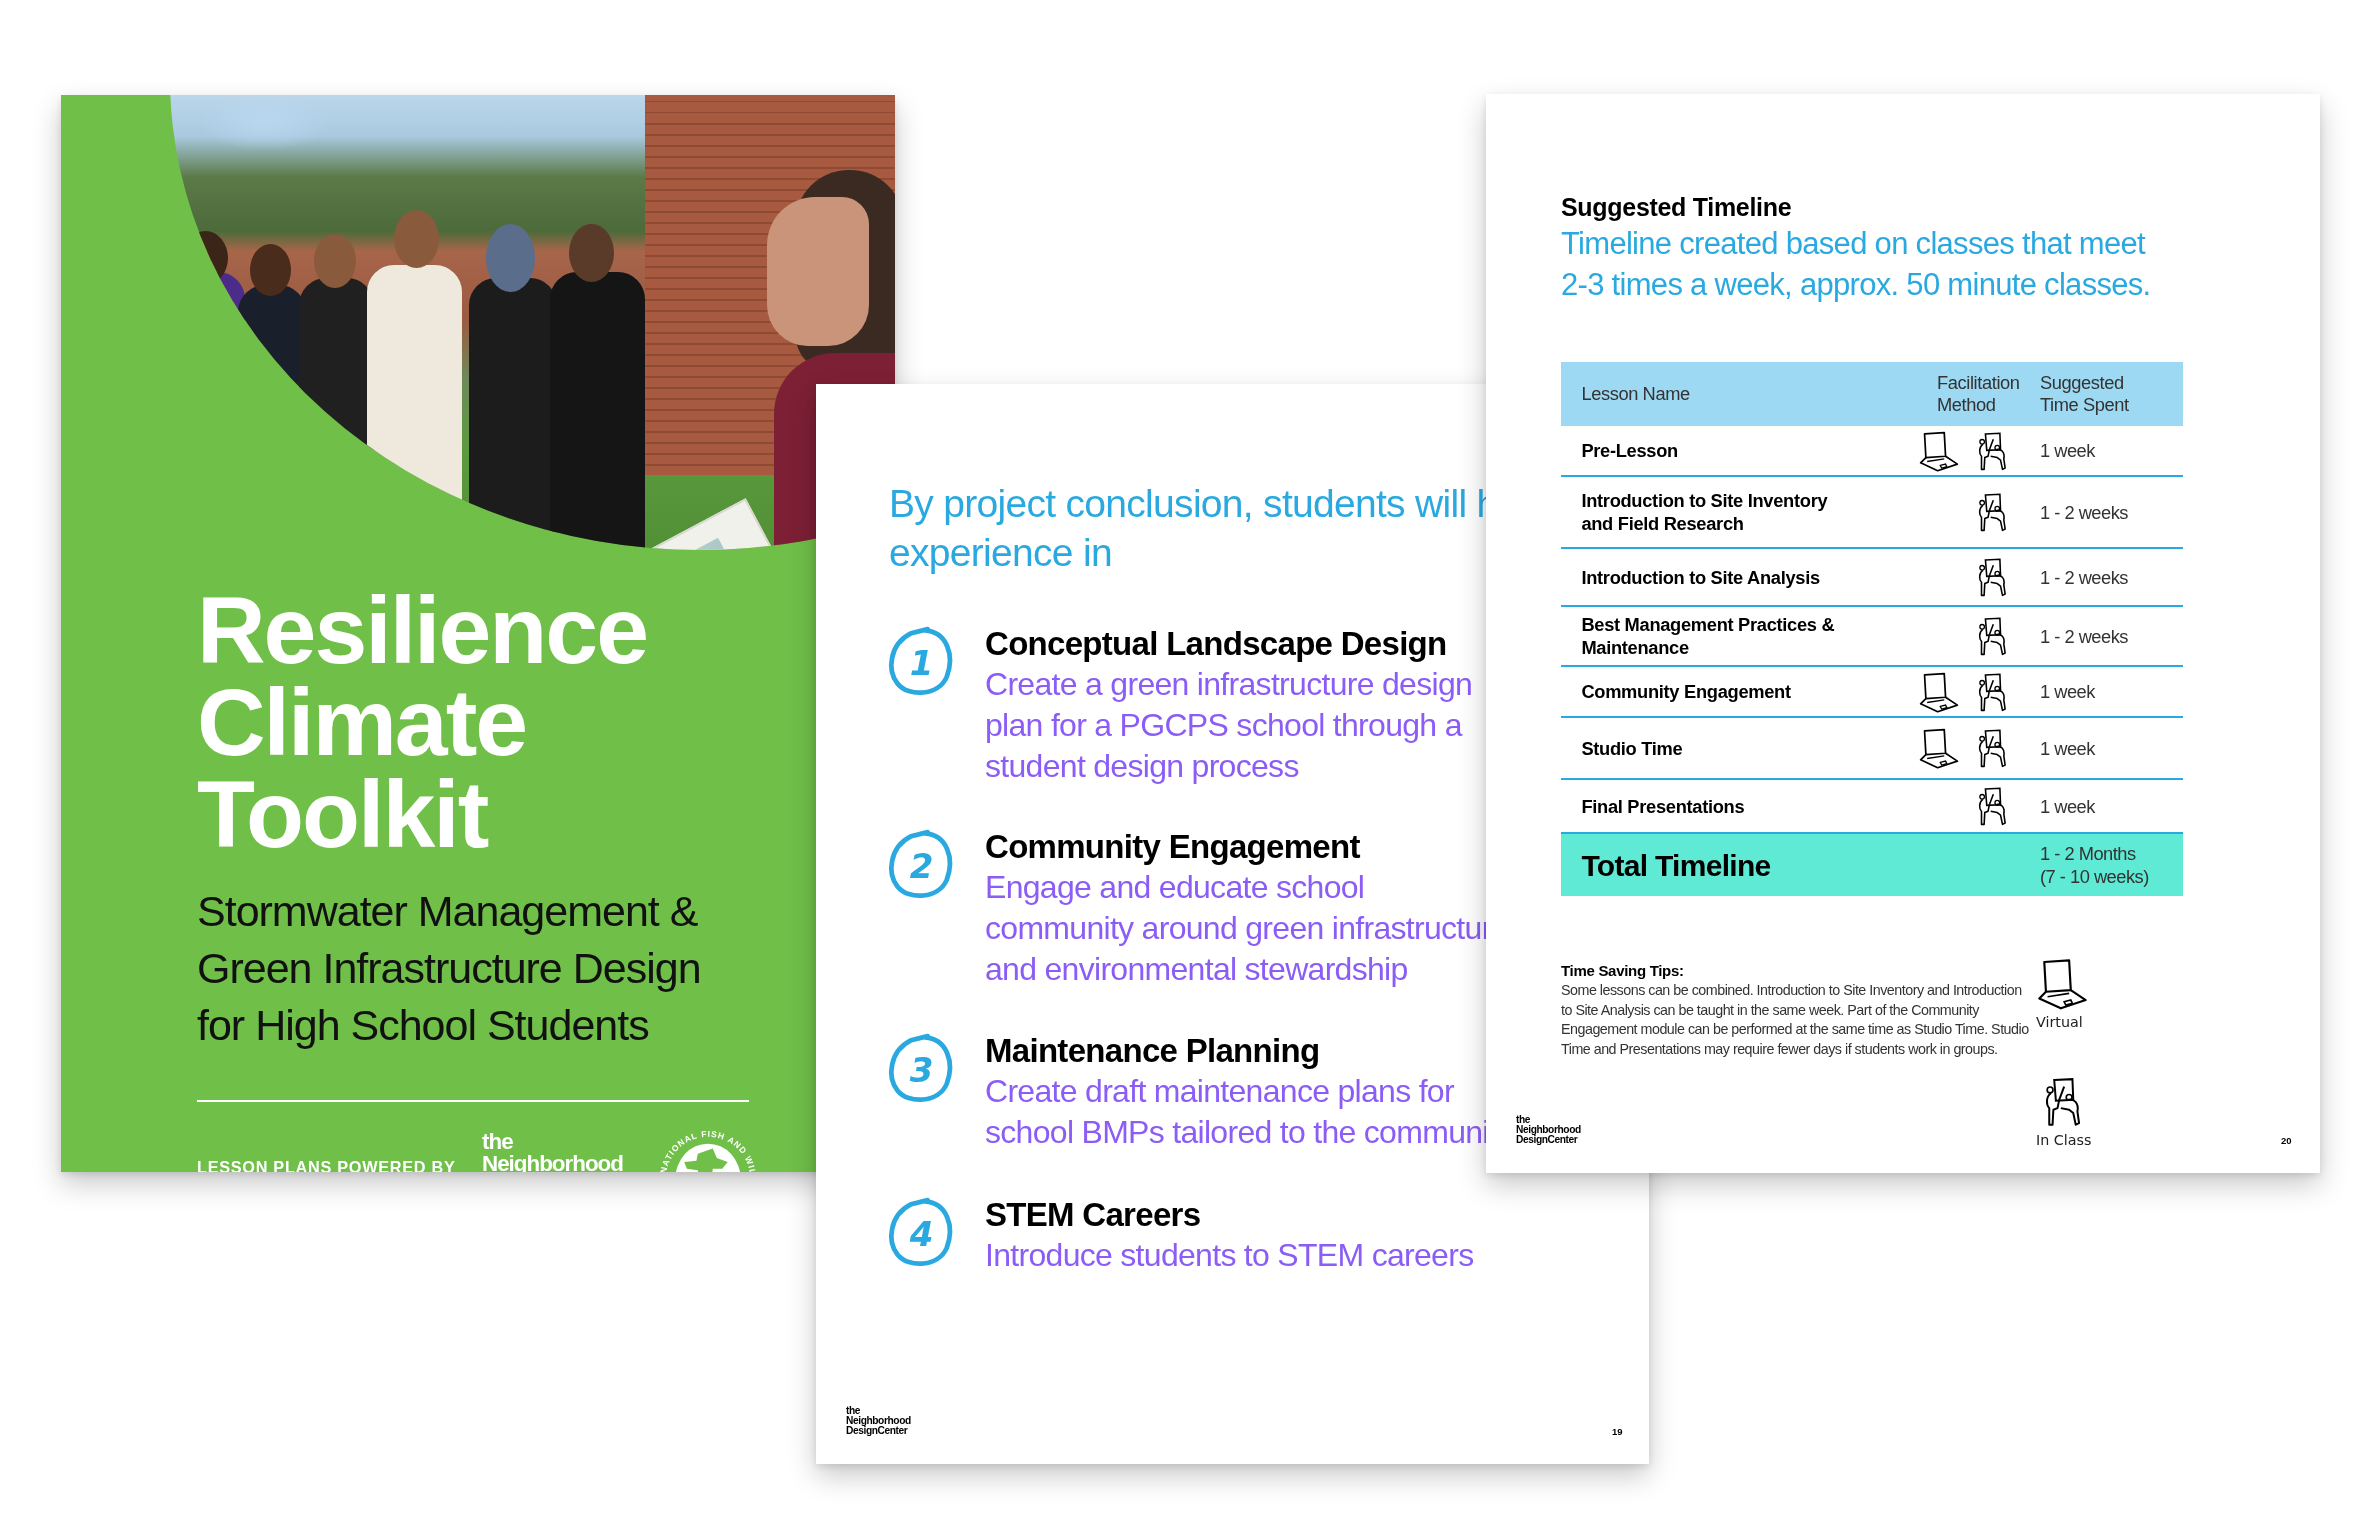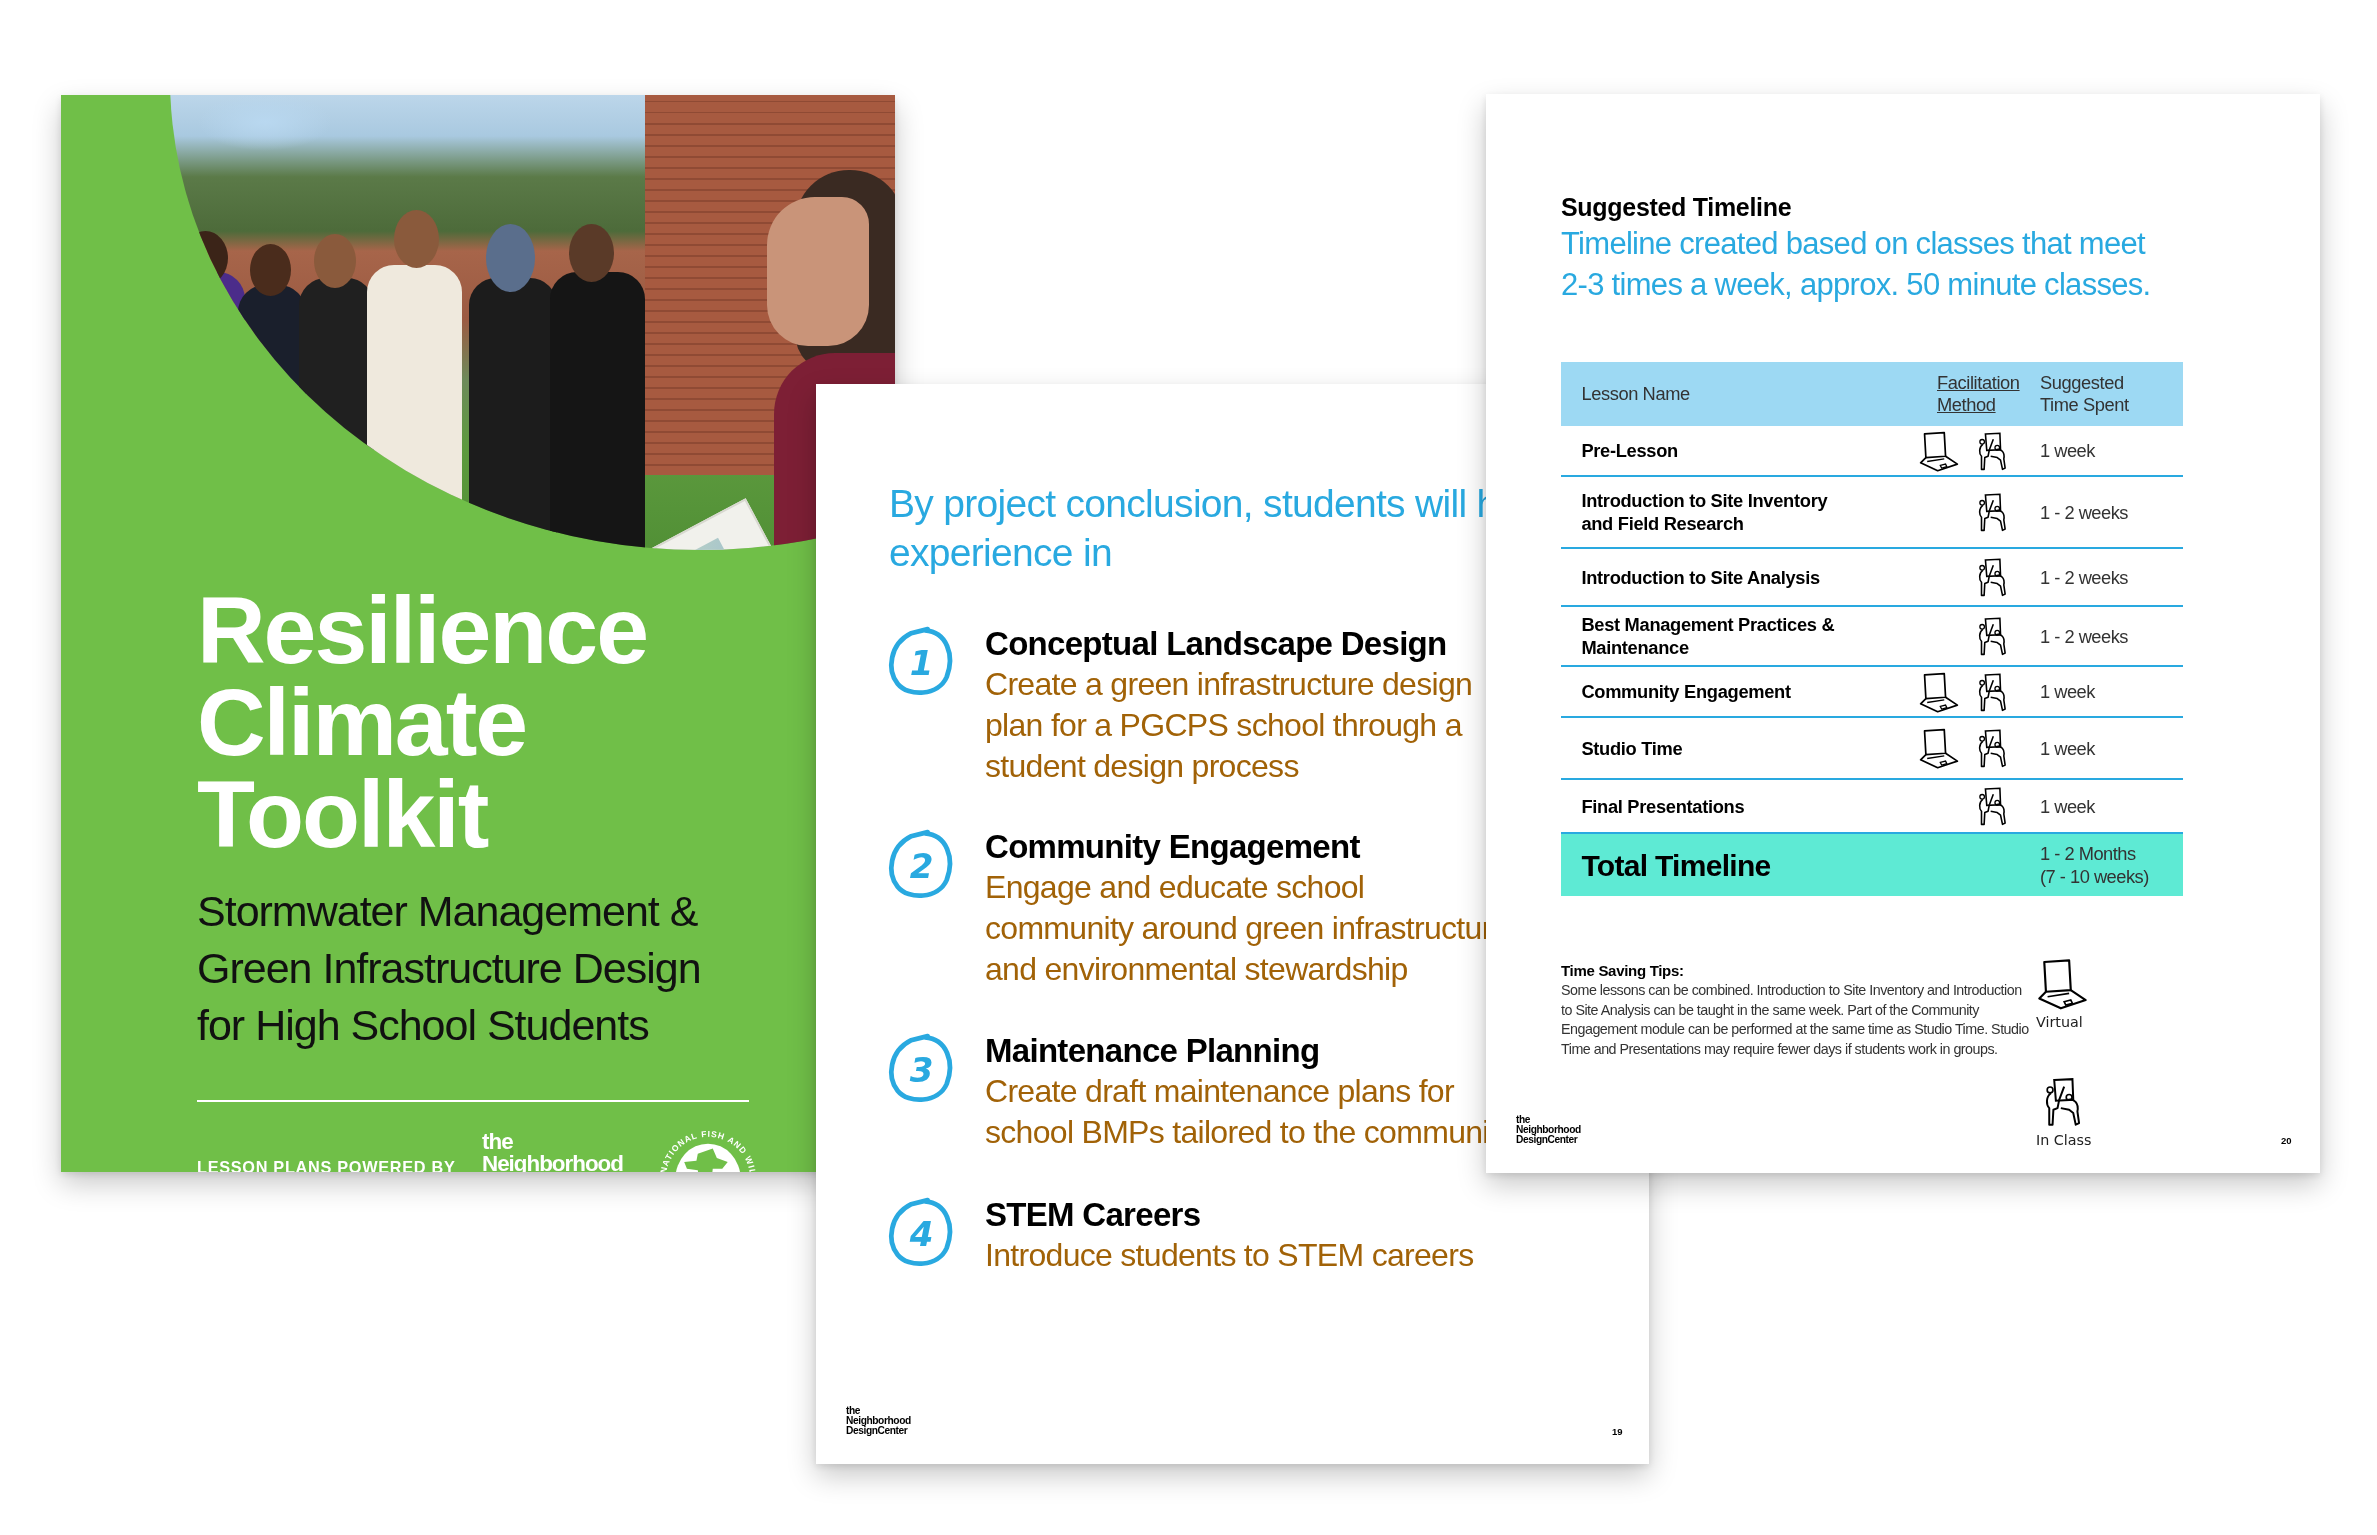--- a/index.html
+++ b/index.html
@@ -29,21 +29,21 @@
   .powered{position:absolute;left:136px;top:1063px;color:#ffffff;font-weight:700;font-size:16.3px;letter-spacing:0.7px;}
   .ndc-logo-white{position:absolute;left:421px;top:1036px;color:#ffffff;font-weight:700;font-size:22.4px;line-height:22px;letter-spacing:-1px;}
   .nfwf-seal{position:absolute;left:596px;top:1033px;width:102px;height:102px;}
 
   
   #page19{left:816px;top:384px;width:833px;height:1080px;background:#ffffff;z-index:2;}
   .intro{position:absolute;left:73px;top:95px;width:679px;color:#29a9e0;font-size:39px;line-height:49px;letter-spacing:-0.7px;}
   .outcome{position:absolute;left:68px;width:761px;}
   .outcome .num{position:absolute;left:0;top:0;width:75px;height:75px;}
   .outcome .ttl{position:absolute;left:101px;top:0;white-space:nowrap;color:#000000;font-weight:700;font-size:33px;line-height:38px;letter-spacing:-0.7px;}
-  .outcome .desc{position:absolute;left:101px;top:39px;width:666px;color:#a16207;font-size:32px;line-height:41px;letter-spacing:-0.7px;white-space:pre-line;}
+  .outcome .desc{position:absolute;left:101px;top:39px;width:666px;color:#8b5cf6;font-size:32px;line-height:41px;letter-spacing:-0.7px;white-space:pre-line;}
   .foot-logo{position:absolute;color:#000000;font-weight:700;font-size:10.2px;line-height:10.2px;letter-spacing:-0.4px;}
   .page-num{position:absolute;color:#000000;font-weight:700;font-size:9.5px;}
 
   
   #page20{left:1486px;top:94px;width:834px;height:1079px;background:#ffffff;z-index:3;}
   .st-label{position:absolute;left:75px;top:99px;color:#000;font-weight:700;font-size:25px;letter-spacing:-0.3px;}
   .st-intro{position:absolute;left:75px;top:129px;width:679px;color:#29a9e0;font-size:31px;line-height:41px;letter-spacing:-0.7px;white-space:pre-line;}
   table.tl{position:absolute;left:75px;top:268px;width:622px;border-collapse:collapse;}
   table.tl th{background:#9dd9f3;color:#333;font-weight:400;font-size:18.3px;line-height:22.4px;text-align:left;padding:0;height:64px;letter-spacing:-0.4px;vertical-align:middle;}
   table.tl td{border-top:2px solid #29a9e0;padding:0;vertical-align:middle;font-size:18.3px;}
@@ -191,21 +191,21 @@
 <div class="page" id="page20">
   <div class="st-label">Suggested Timeline</div>
   <div class="st-intro">Timeline created based on classes that meet
 2-3 times a week, approx. 50 minute classes.</div>
 
   <table class="tl">
     <thead>
       <tr>
         <th style="padding-left:20.4px;">Lesson Name</th>
         <th style="width:129px;">
-          <div style="padding-left:26px;text-decoration:underline;">
+          <div style="padding-left:26px;">
             <div>Facilitation</div>
             <div>Method</div>
           </div>
         </th>
         <th style="width:143px;">
           <div>
             <div>Suggested</div>
             <div>Time Spent</div>
           </div>
         </th>

